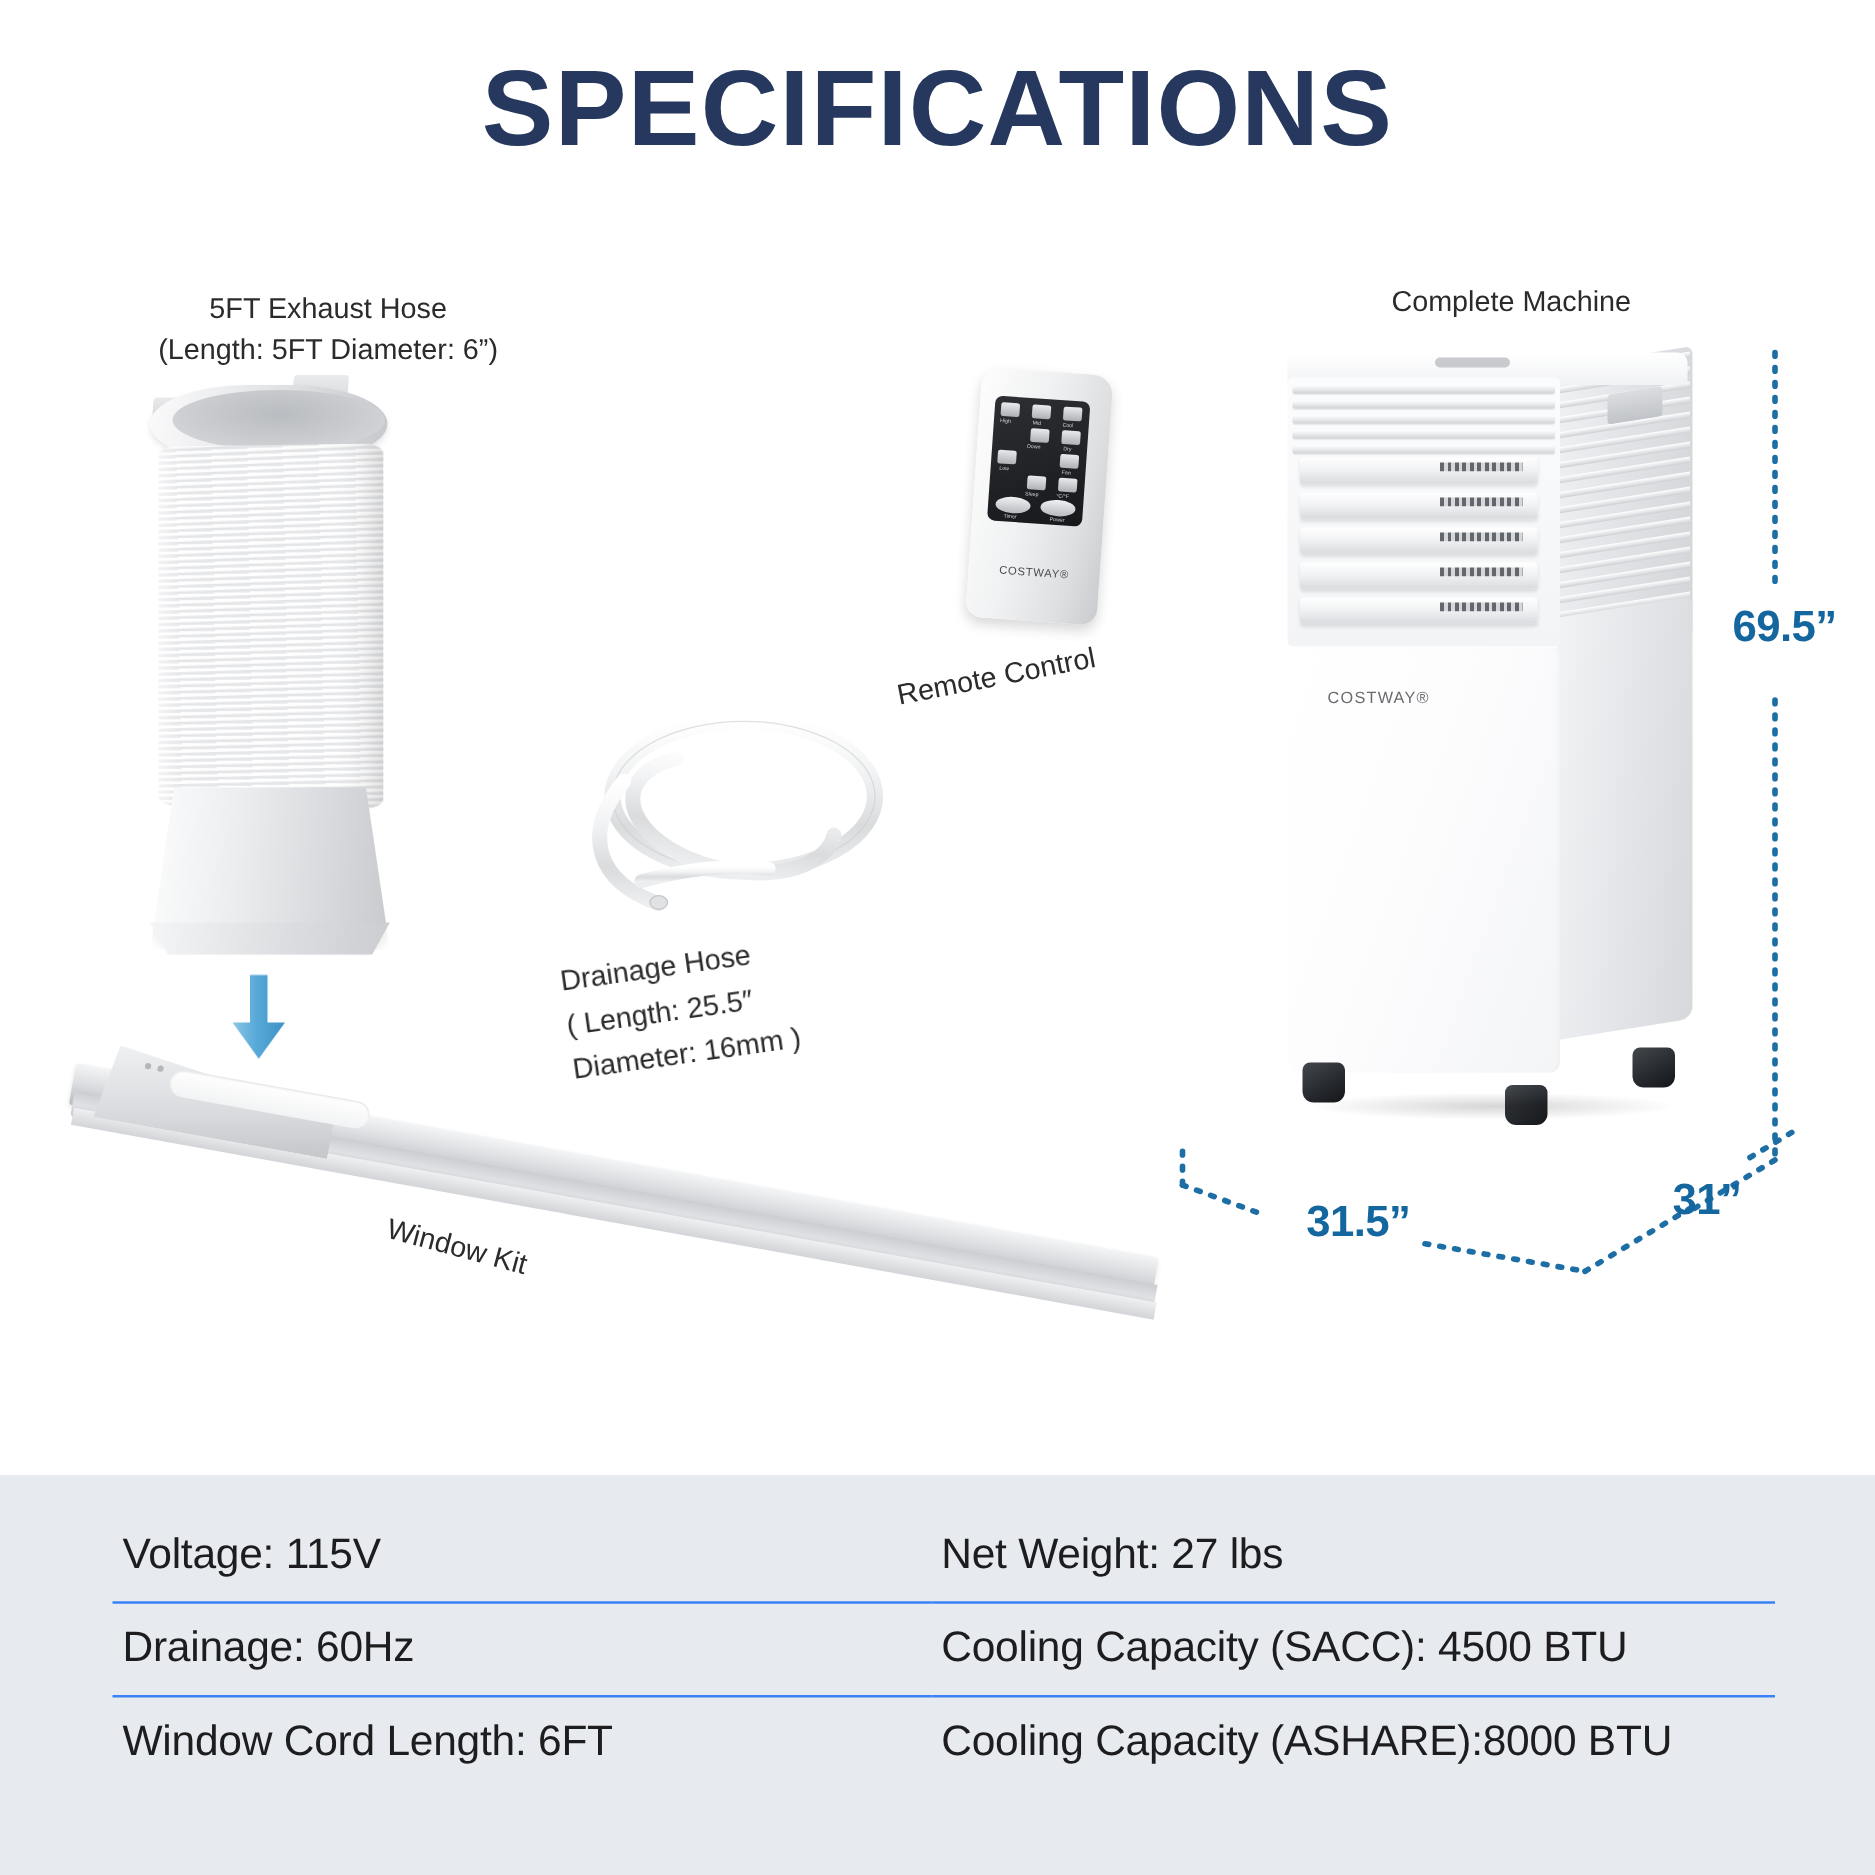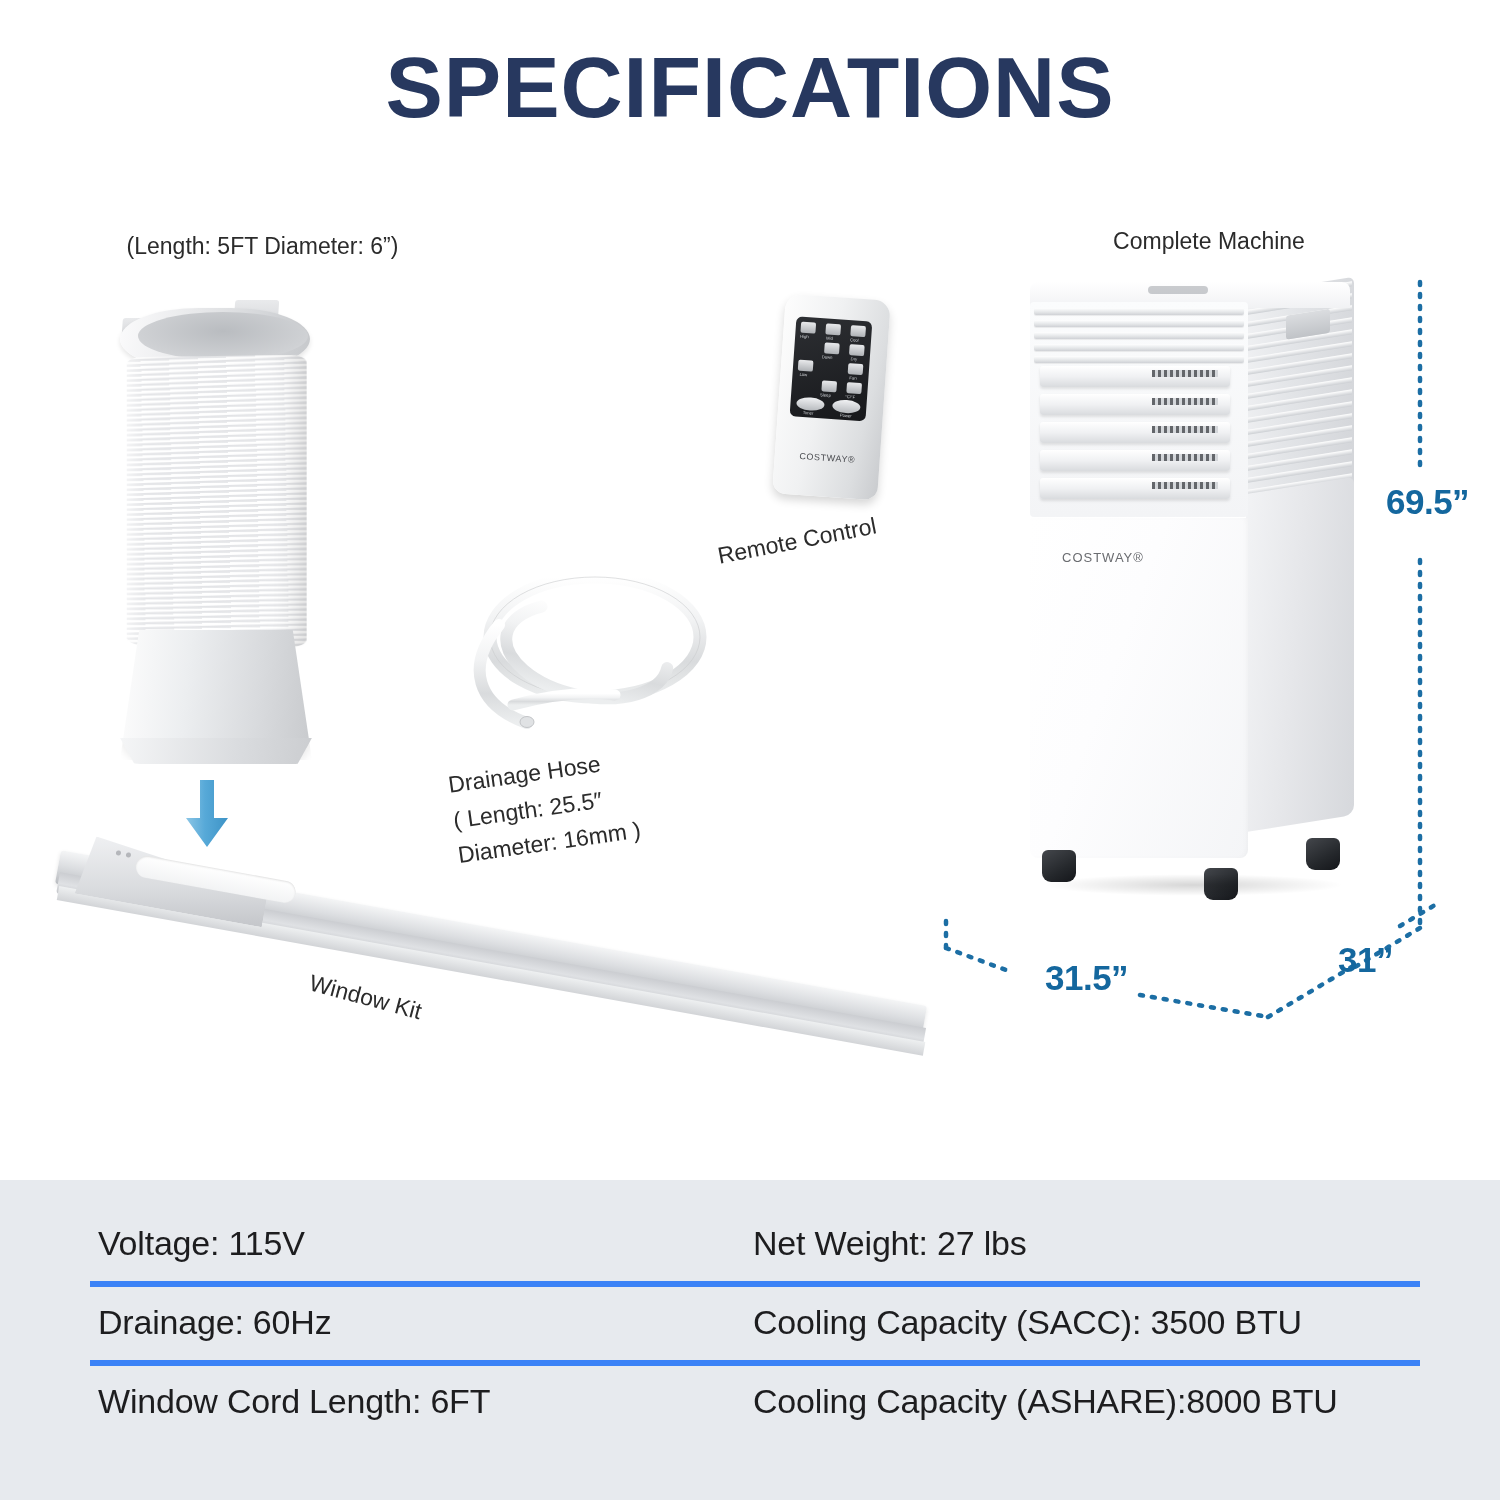--- a/index.html
+++ b/index.html
@@ -260,32 +260,33 @@
   }
   #spec-grid {
     position:absolute; left:90px; top:28px; width:1330px;
     display:grid;
     grid-template-columns:655px 675px;
   }
   .spec-cell {
     font-size:34px; color:#1d1d1f;
     font-family:"Liberation Sans", sans-serif;
     padding:16px 0 18px 8px;
-    border-bottom:6px solid #3b82f6;
+    border-bottom:2px solid #3b82f6;
     white-space:nowrap;
     letter-spacing:-0.2px;
   }
   .spec-cell.last { border-bottom:none; }
 </style>
 </head>
 <body>
 
 <div id="title">SPECIFICATIONS</div>
 
 <div class="lbl ctr" style="left:60px; top:230px; width:405px;">
+  <div>5FT Exhaust Hose</div>
   <div>(Length: 5FT  Diameter: 6”)</div>
 </div>
 
 <div id="hose-wrap">
   <div class="hose-tab t1"></div>
   <div class="hose-tab t2"></div>
   <div class="hose-collar">
     <div class="hose-mouth"></div>
   </div>
   <div class="hose-body"></div>
@@ -460,17 +461,17 @@
 </div>
 
 <div class="dim" style="left:1045px; top:958px;">31.5”</div>
 <div class="dim" style="left:1338px; top:940px;">31”</div>
 
 <div id="spec-panel">
   <div id="spec-grid">
     <div class="spec-cell">Voltage: 115V</div>
     <div class="spec-cell">Net Weight:   27 lbs</div>
     <div class="spec-cell">Drainage: 60Hz</div>
-    <div class="spec-cell">Cooling Capacity (SACC): 3500 BTU</div>
+    <div class="spec-cell">Cooling Capacity (SACC): 4500 BTU</div>
     <div class="spec-cell last">Window Cord Length: 6FT</div>
     <div class="spec-cell last">Cooling Capacity (ASHARE):8000 BTU</div>
   </div>
 </div>
 
 </body></html>

